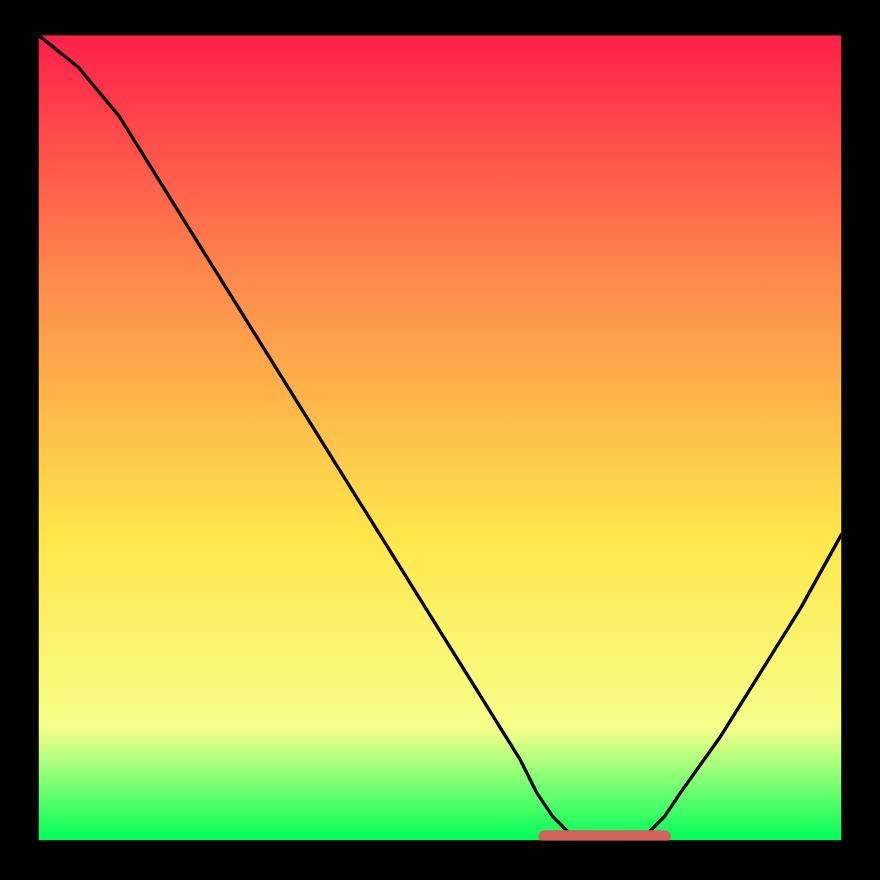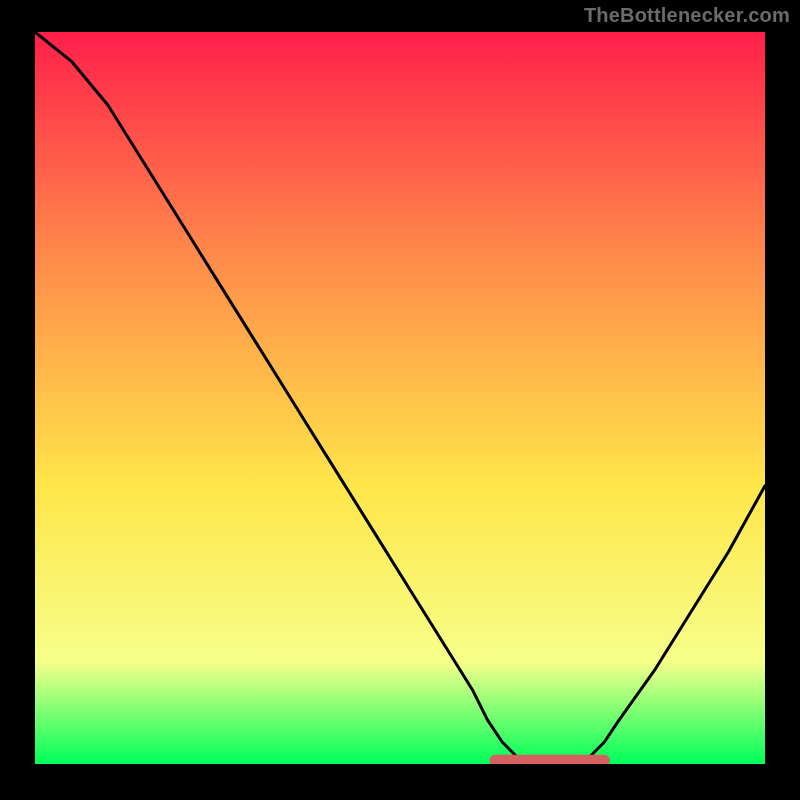--- a/index.html
+++ b/index.html
@@ -37,21 +37,20 @@
     width: 730px;
     height: 732px;
     display: block;
   }
 </style>
 </head>
 <body>
 
 <div class="outer">
 
-  <div class="attribution">TheBottlenecker.com</div>
 
   <div class="plot">
     <svg viewBox="0 0 730 732" preserveAspectRatio="none">
       <defs>
         <linearGradient id="bg-grad" x1="0" y1="0" x2="0" y2="1">
           <stop offset="0" stop-color="#ff1f4a"></stop>
           <stop offset="0.30" stop-color="#ff894a"></stop>
           <stop offset="0.62" stop-color="#ffe64a"></stop>
           <stop offset="0.86" stop-color="#f6ff8a"></stop>
           <stop offset="1" stop-color="#00ff5a"></stop>

